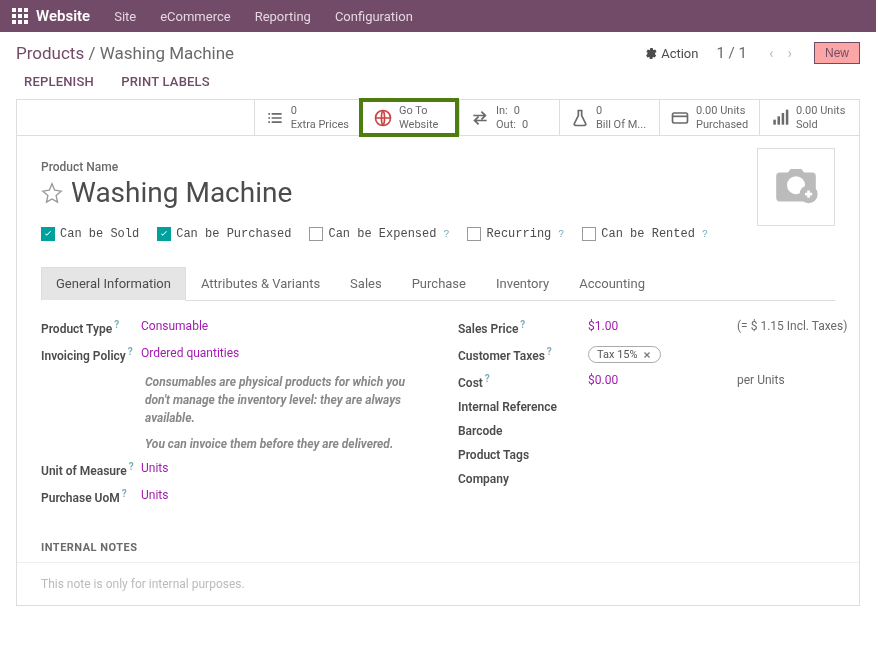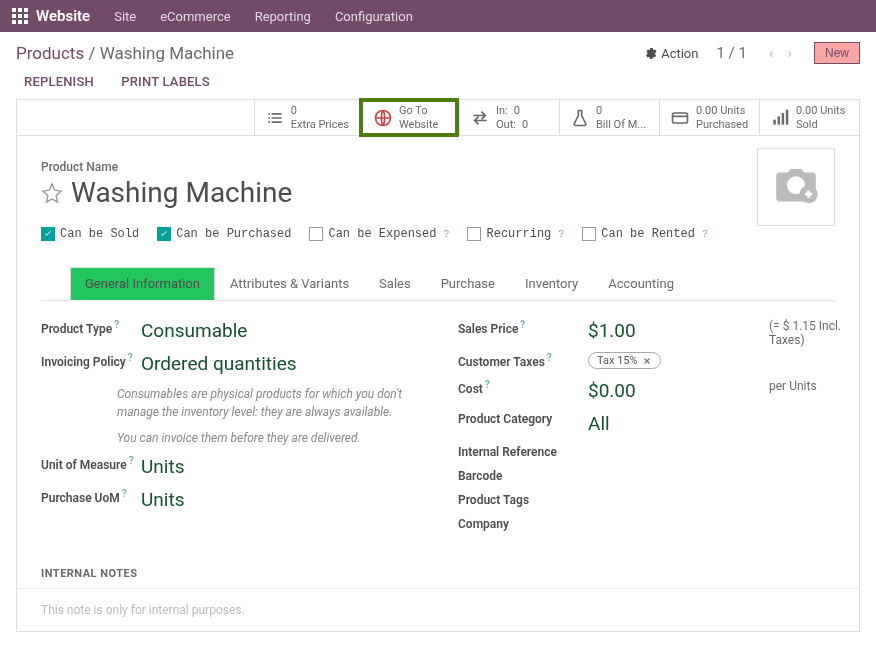--- a/index.html
+++ b/index.html
@@ -43,30 +43,30 @@
     
     .checkbox-row { margin-top: 18px; display: flex; flex-wrap: wrap; gap: 18px; font-family: Liberation Mono, monospace; }
     .cb { display: flex; align-items: center; gap: 5px; font-size: 12px; color: #4c4c4c; cursor: pointer; }
     .cb-box { width: 14px; height: 14px; border: 1px solid #999; display: inline-flex; align-items: center; justify-content: center; }
     .cb-box.checked { background: #00a09d; border-color: #00a09d; }
     .cb-check { width: 10px; height: 10px; fill: #fff; }
     .help-q { color: #77a9b3; font-size: 10px; vertical-align: super; margin-left: 2px; }
     
     .tabs { display: flex; border-bottom: 1px solid #ddd; margin: 18px 24px 0; }
     .tab { padding: 8px 14px; color: #6a6a6a; font-size: 13px; cursor: pointer; border: 1px solid transparent; }
-    .tab.active { border: 1px solid #ddd; border-bottom: 1px solid #fff; margin-bottom: -1px; background: #22c55e; color: #4c4c4c; margin-left: 29px; }
+    .tab.active { border: 1px solid #ddd; border-bottom: 1px solid #fff; margin-bottom: -1px; background: #e5e5e5; color: #4c4c4c; }
     
     .tab-content { padding: 18px 24px; display: flex; gap: 40px; position: relative; }
     .col { flex: 1; }
     .field-row { display: flex; margin-bottom: 10px; }
     .field-label { width: 100px; font-weight: 600; font-size: 12px; color: #4c4c4c; flex-shrink: 0; }
     .field-label-wide { width: 130px; font-weight: 600; font-size: 12px; color: #4c4c4c; flex-shrink: 0; }
-    .field-value { font-size: 19px; color: #14532d; }
-    .field-note { font-size: 12px; color: #888; font-style: italic; margin-left: 76px; margin-bottom: 8px; line-height: 1.5; }
-    .right-side { font-size: 12px; color: #6a6a6a; position: absolute; left: 752px; }
+    .field-value { font-size: 12px; color: #a21caf; }
+    .field-note { font-size: 12px; color: #888; font-style: italic; margin-left: 104px; margin-bottom: 8px; line-height: 1.5; font-weight: bold; }
+    .right-side { font-size: 12px; color: #6a6a6a; position: absolute; left: 720px; }
     .tax-tag { border: 1px solid #aaa; border-radius: 12px; padding: 1px 8px; font-size: 11px; color: #555; display: inline-flex; align-items: center; gap: 4px; }
     .tax-x { width: 10px; height: 10px; fill: #777; cursor: pointer; }
     
     .section-title { font-size: 11px; font-weight: 700; color: #6a6a6a; letter-spacing: 0.5px; padding: 8px 24px; border-bottom: 1px solid #eee; }
     .internal-note { padding: 14px 24px; font-size: 12px; color: #bbb; }
   </style>
 </head>
 <body>
 
 <div class="topbar">
@@ -281,24 +281,20 @@
               <path d="M6 6l12 12M18 6L6 18" stroke="#777" stroke-width="3"></path>
             </svg>
           </span>
       </div>
       <div class="field-row">
         <span class="field-label-wide"><span>Cost</span><span class="help-q">?</span></span>
         <span class="field-value">$0.00</span>
         <span class="right-side">per Units</span>
       </div>
       <div class="field-row">
-        <span class="field-label-wide">Product Category</span>
-        <span class="field-value">All</span>
-      </div>
-      <div class="field-row">
         <span class="field-label-wide">Internal Reference</span>
         <span class="field-value"></span>
       </div>
       <div class="field-row">
         <span class="field-label-wide">Barcode</span>
         <span class="field-value"></span>
       </div>
       <div class="field-row">
         <span class="field-label-wide">Product Tags</span>
         <span class="field-value"></span>

